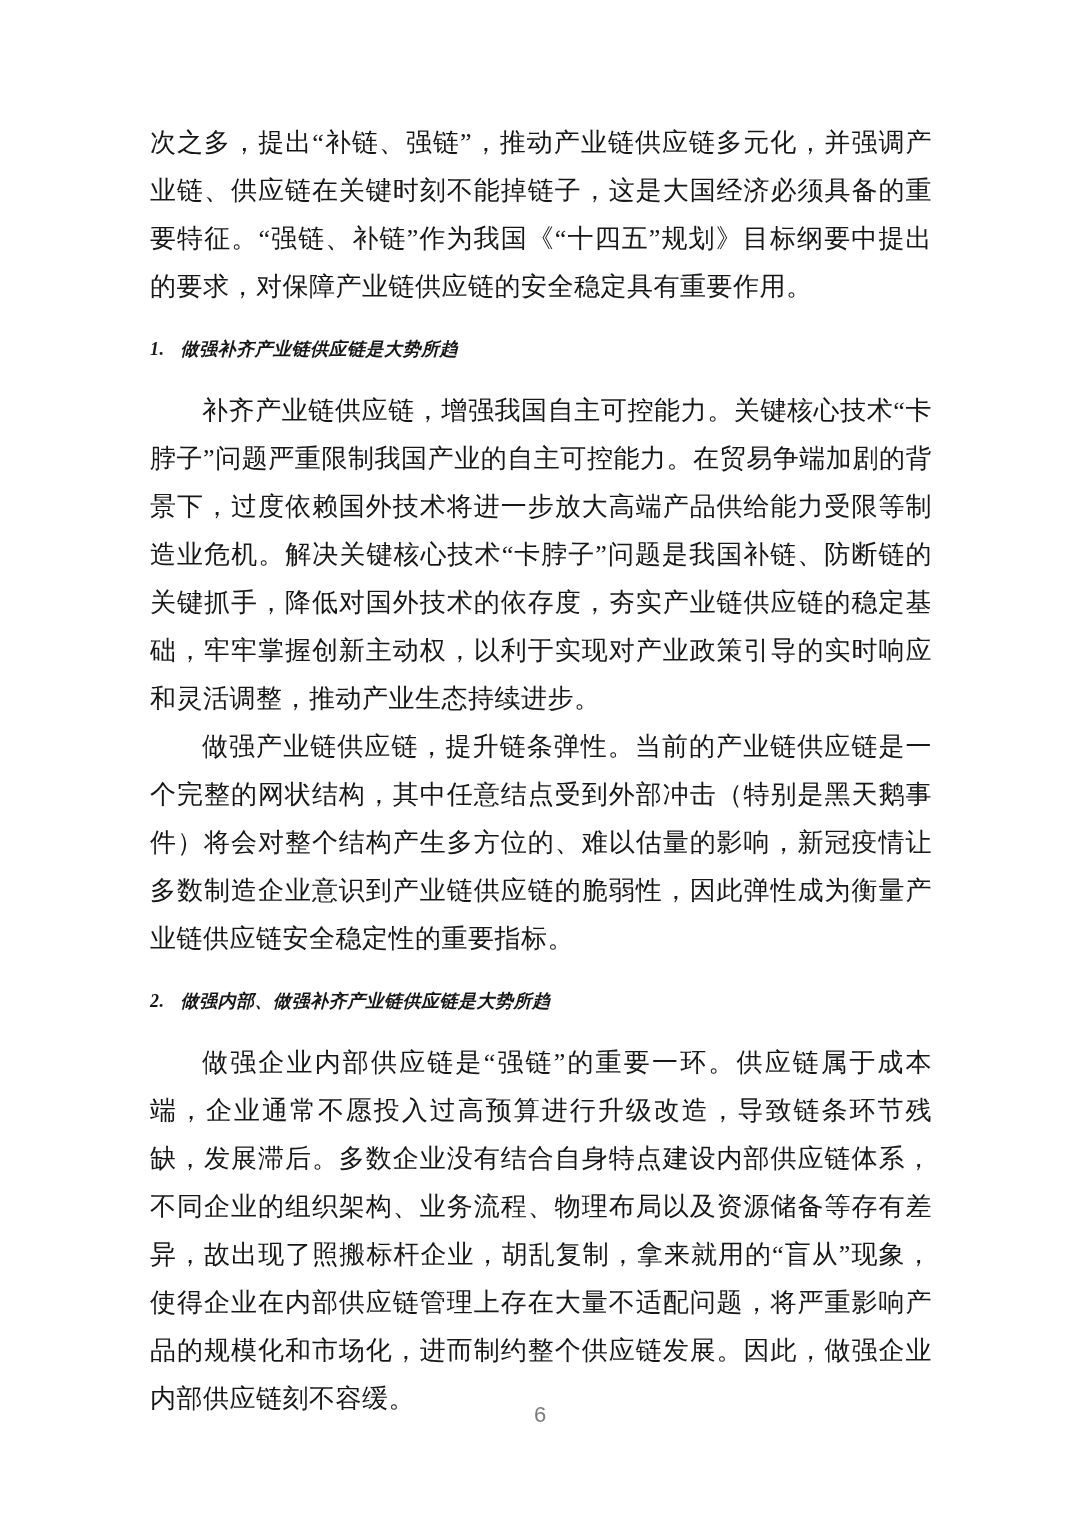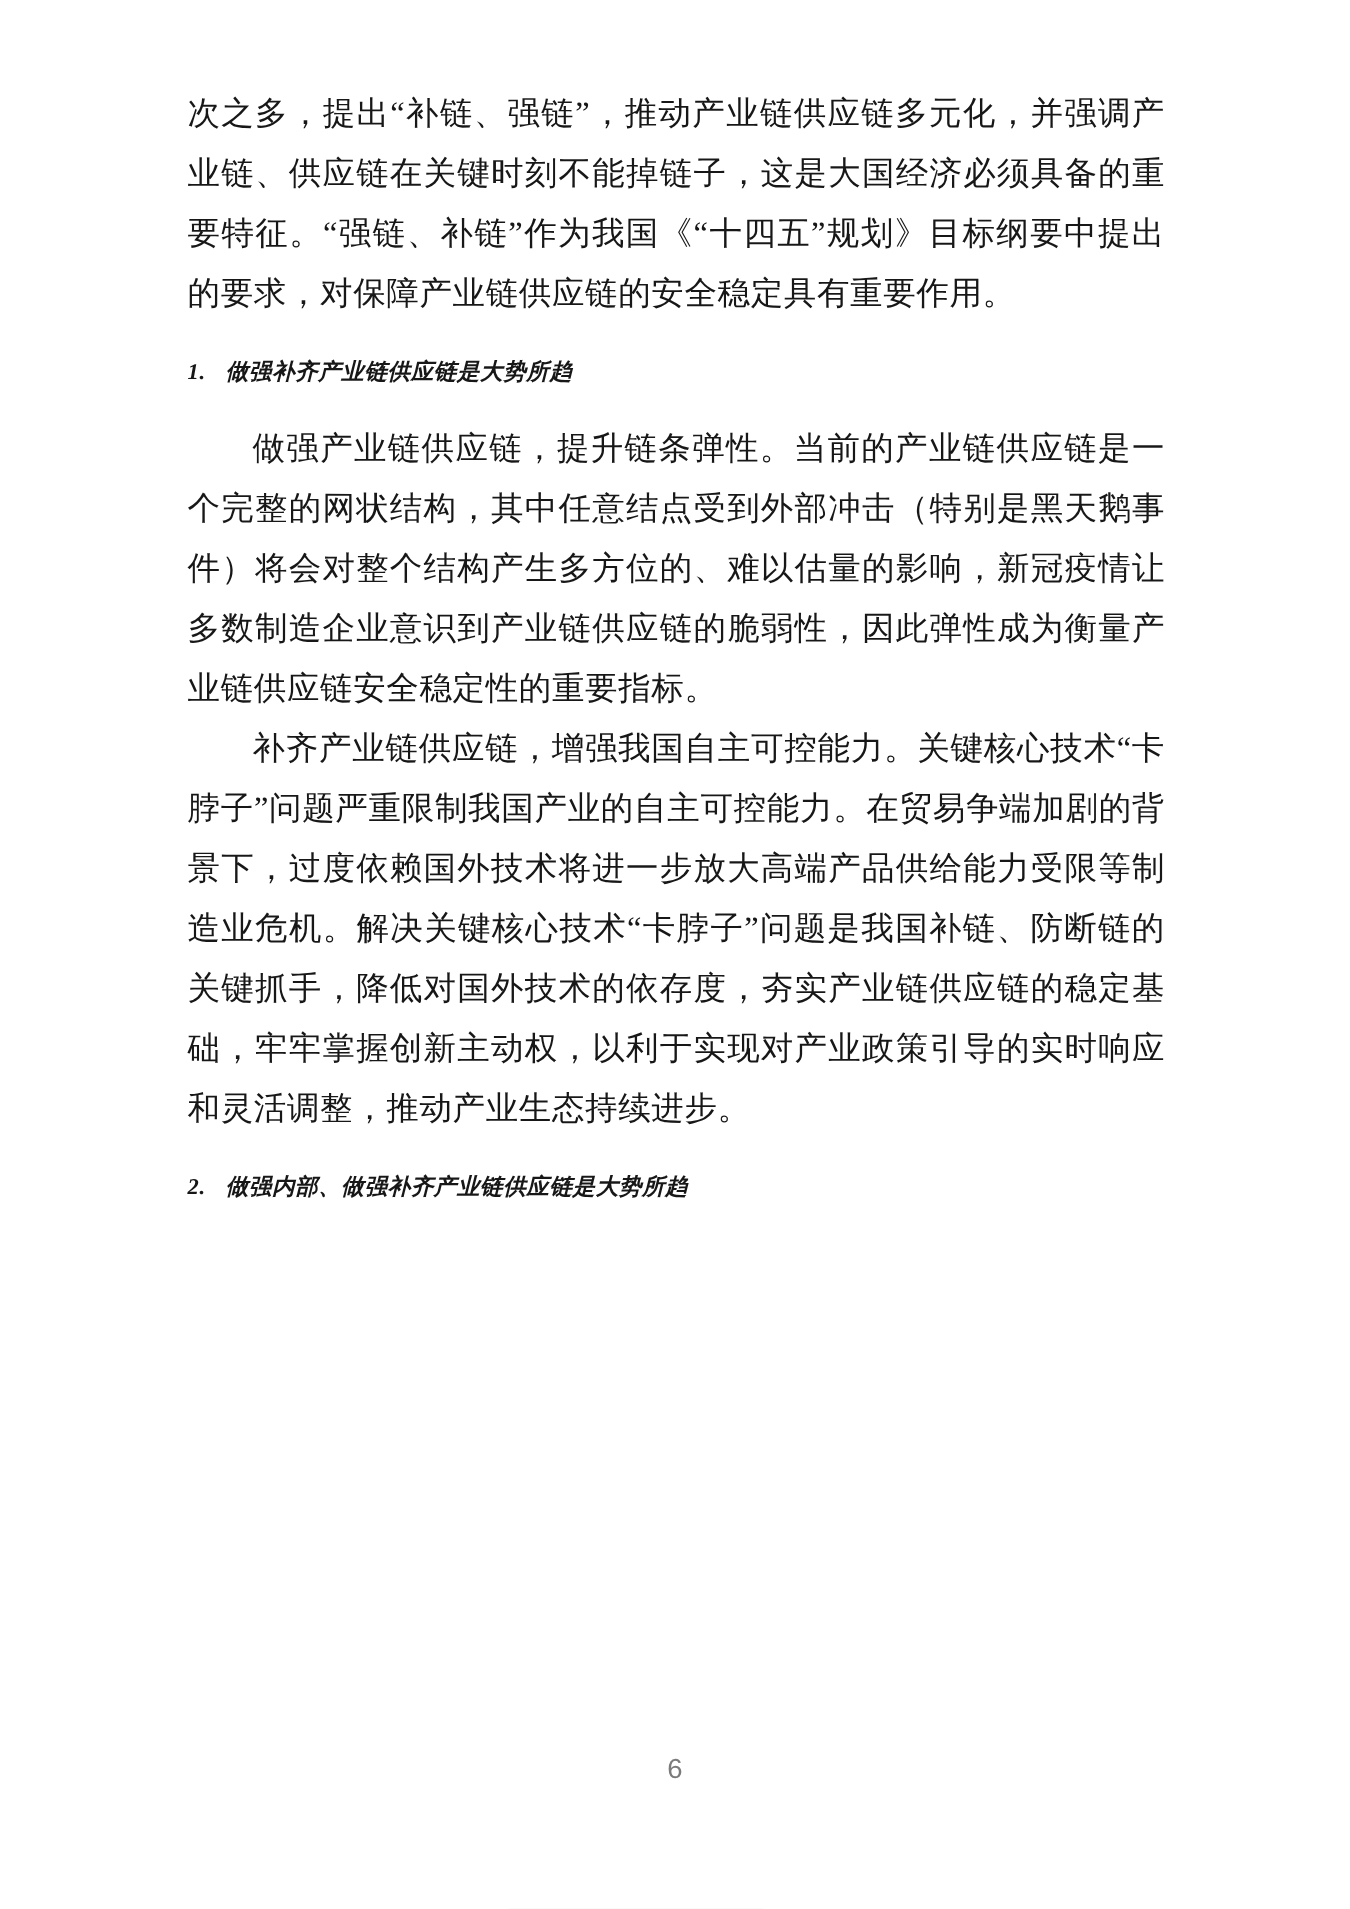--- a/index.html
+++ b/index.html
@@ -8,22 +8,21 @@
     width: 1080px;
     height: 1527px;
     margin: 0 auto;
     background: #ffffff;
     position: relative;
     overflow: hidden;
     font-family: "Liberation Serif", "DejaVu Serif", serif;
     color: #171717;
   }
   .content {
-    padding: 56px 148px 0 150px;
-    margin-top: 11px;
+    padding: 119px 148px 0 150px;
   }
   p.body {
     font-size: 26px;
     line-height: 48px;
     text-align: justify;
     text-justify: inter-character;
     letter-spacing: 0.5px;
   }
   p.body.indent { text-indent: 2em; }
   .heading {
@@ -56,27 +55,28 @@
 
 <div class="page">
   <div class="content">
 
     <p class="body">次之多，提出“补链、强链”，推动产业链供应链多元化，并强调产业链、供应链在关键时刻不能掉链子，这是大国经济必须具备的重要特征。“强链、补链”作为我国《“十四五”规划》目标纲要中提出的要求，对保障产业链供应链的安全稳定具有重要作用。</p>
 
     <h2 class="heading">
       <span class="h-num">1.</span><span>做强补齐产业链供应链是大势所趋</span>
     </h2>
 
+    <p class="body indent">补齐产业链供应链，增强我国自主可控能力。关键核心技术“卡脖子”问题严重限制我国产业的自主可控能力。在贸易争端加剧的背景下，过度依赖国外技术将进一步放大高端产品供给能力受限等制造业危机。解决关键核心技术“卡脖子”问题是我国补链、防断链的关键抓手，降低对国外技术的依存度，夯实产业链供应链的稳定基础，牢牢掌握创新主动权，以利于实现对产业政策引导的实时响应和灵活调整，推动产业生态持续进步。</p>
+
     <p class="body indent">做强产业链供应链，提升链条弹性。当前的产业链供应链是一个完整的网状结构，其中任意结点受到外部冲击（特别是黑天鹅事件）将会对整个结构产生多方位的、难以估量的影响，新冠疫情让多数制造企业意识到产业链供应链的脆弱性，因此弹性成为衡量产业链供应链安全稳定性的重要指标。</p>
-
-    <p class="body indent">补齐产业链供应链，增强我国自主可控能力。关键核心技术“卡脖子”问题严重限制我国产业的自主可控能力。在贸易争端加剧的背景下，过度依赖国外技术将进一步放大高端产品供给能力受限等制造业危机。解决关键核心技术“卡脖子”问题是我国补链、防断链的关键抓手，降低对国外技术的依存度，夯实产业链供应链的稳定基础，牢牢掌握创新主动权，以利于实现对产业政策引导的实时响应和灵活调整，推动产业生态持续进步。</p>
 
     <h2 class="heading">
       <span class="h-num">2.</span><span>做强内部、做强补齐产业链供应链是大势所趋</span>
     </h2>
 
+    <p class="body indent">做强企业内部供应链是“强链”的重要一环。供应链属于成本端，企业通常不愿投入过高预算进行升级改造，导致链条环节残缺，发展滞后。多数企业没有结合自身特点建设内部供应链体系，不同企业的组织架构、业务流程、物理布局以及资源储备等存有差异，故出现了照搬标杆企业，胡乱复制，拿来就用的“盲从”现象，使得企业在内部供应链管理上存在大量不适配问题，将严重影响产品的规模化和市场化，进而制约整个供应链发展。因此，做强企业内部供应链刻不容缓。</p>
 
   </div>
 
   <div class="footer">
     <span class="page-number">6</span>
   </div>
 </div>
 
 </body></html>

